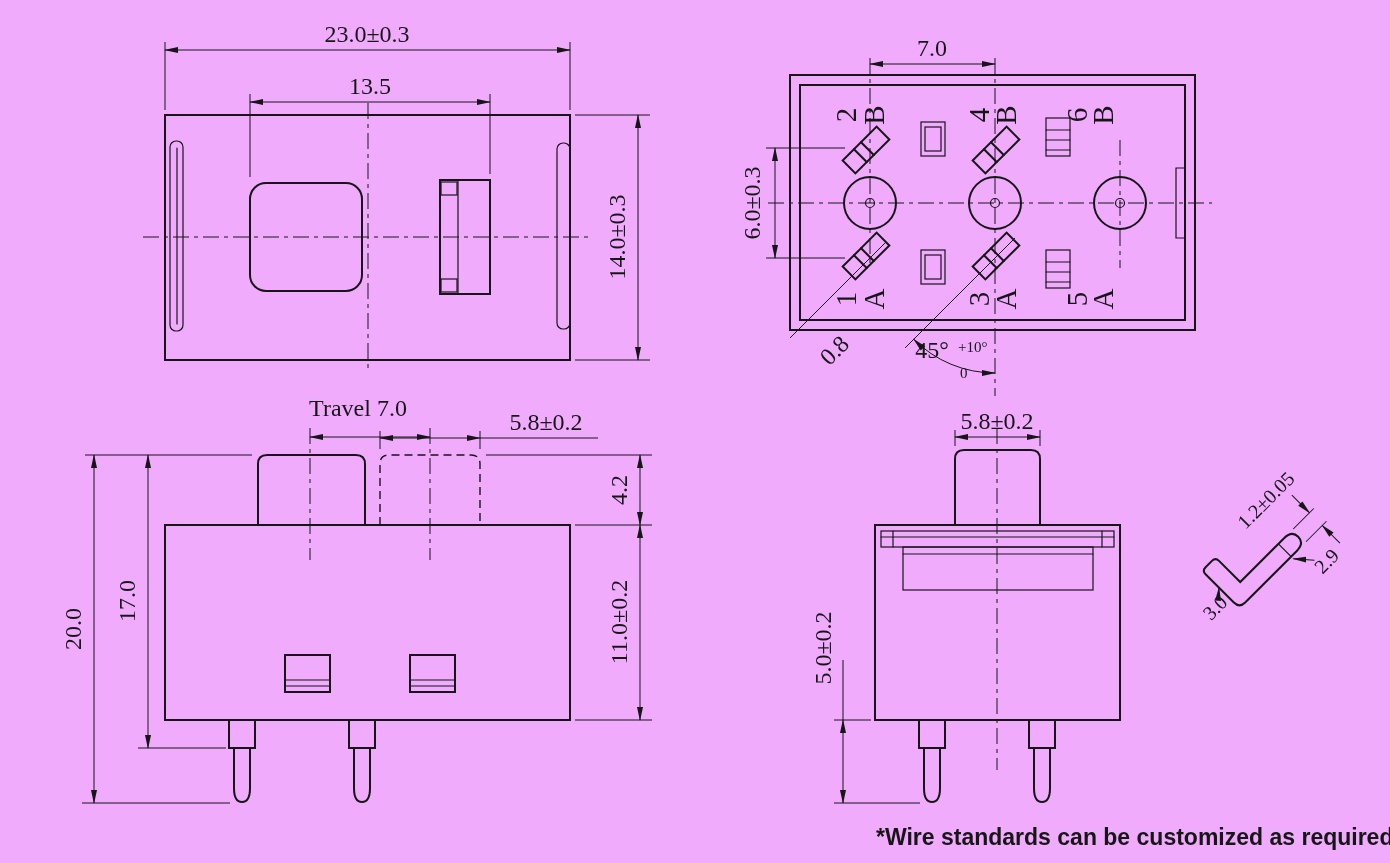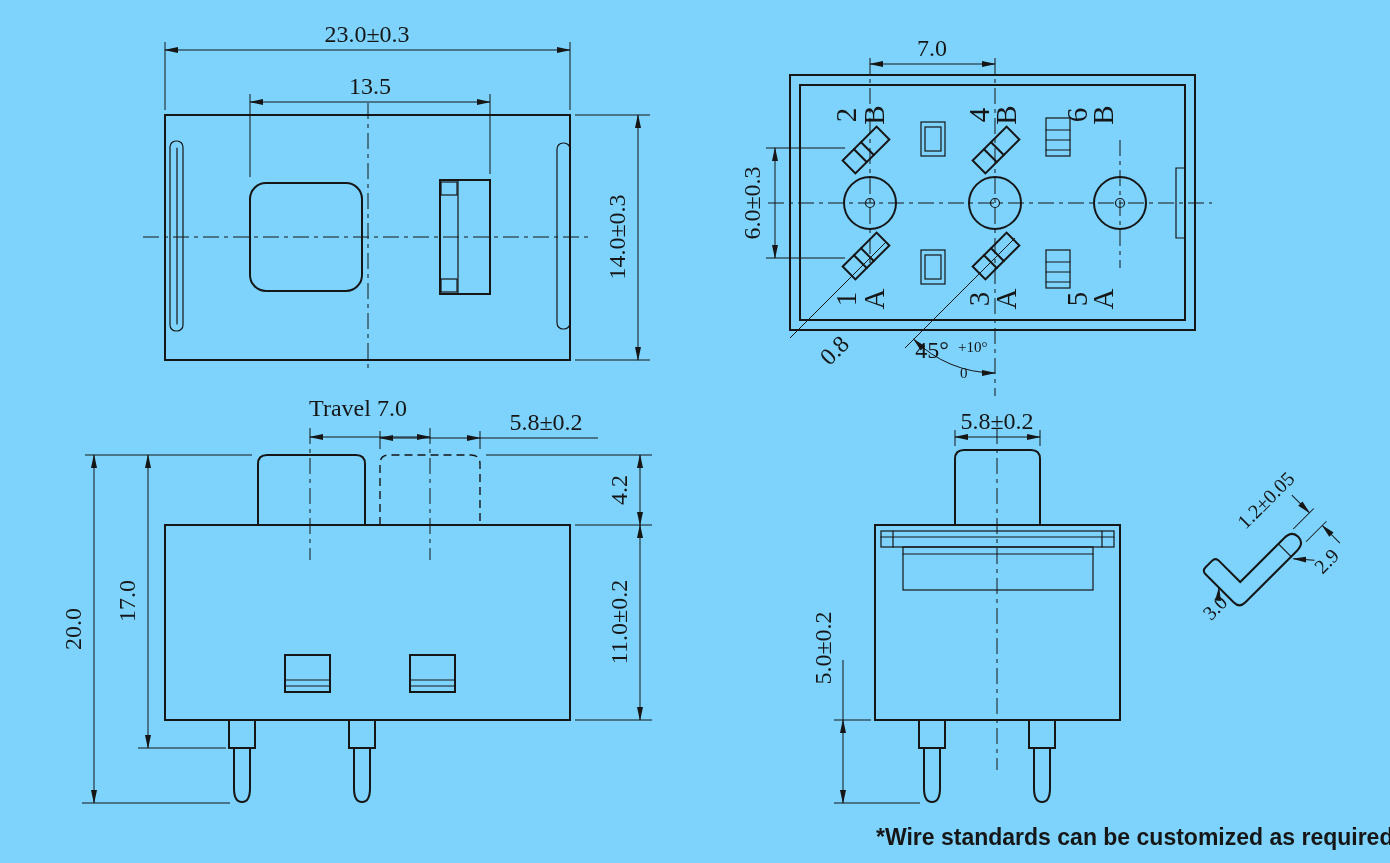--- a/index.html
+++ b/index.html
@@ -1,17 +1,17 @@
 <!DOCTYPE html>
 <html><head>
 <meta charset="utf-8">
 <style>
   html,body { margin:0; padding:0; background:#ffffff; }
   body { width:1390px; height:863px; font-family:"Liberation Serif", serif; }
-  .canvas { position:relative; width:1390px; height:863px; background:#7dd3fc; }
+  .canvas { position:relative; width:1390px; height:863px; background:#f0abfc; }
   svg { display:block; }
   .obj      { fill:none; stroke:#161616; stroke-width:2;   stroke-linecap:round; }
   .obj-thin { fill:none; stroke:#161616; stroke-width:1.2; stroke-linecap:round; }
   .dim      { fill:none; stroke:#161616; stroke-width:1; }
   .cl       { fill:none; stroke:#161616; stroke-width:1;   stroke-dasharray:16 5 4 5; }
   .dash     { fill:none; stroke:#161616; stroke-width:1.4; stroke-dasharray:8 5; }
   text { stroke:none; fill:#161616; }
   .dimtxt  { font-family:"Liberation Serif", serif; font-size:24px; }
   .dimtxt2 { font-family:"Liberation Serif", serif; font-size:20px; }
   .smalltxt{ font-family:"Liberation Serif", serif; font-size:15px; }

